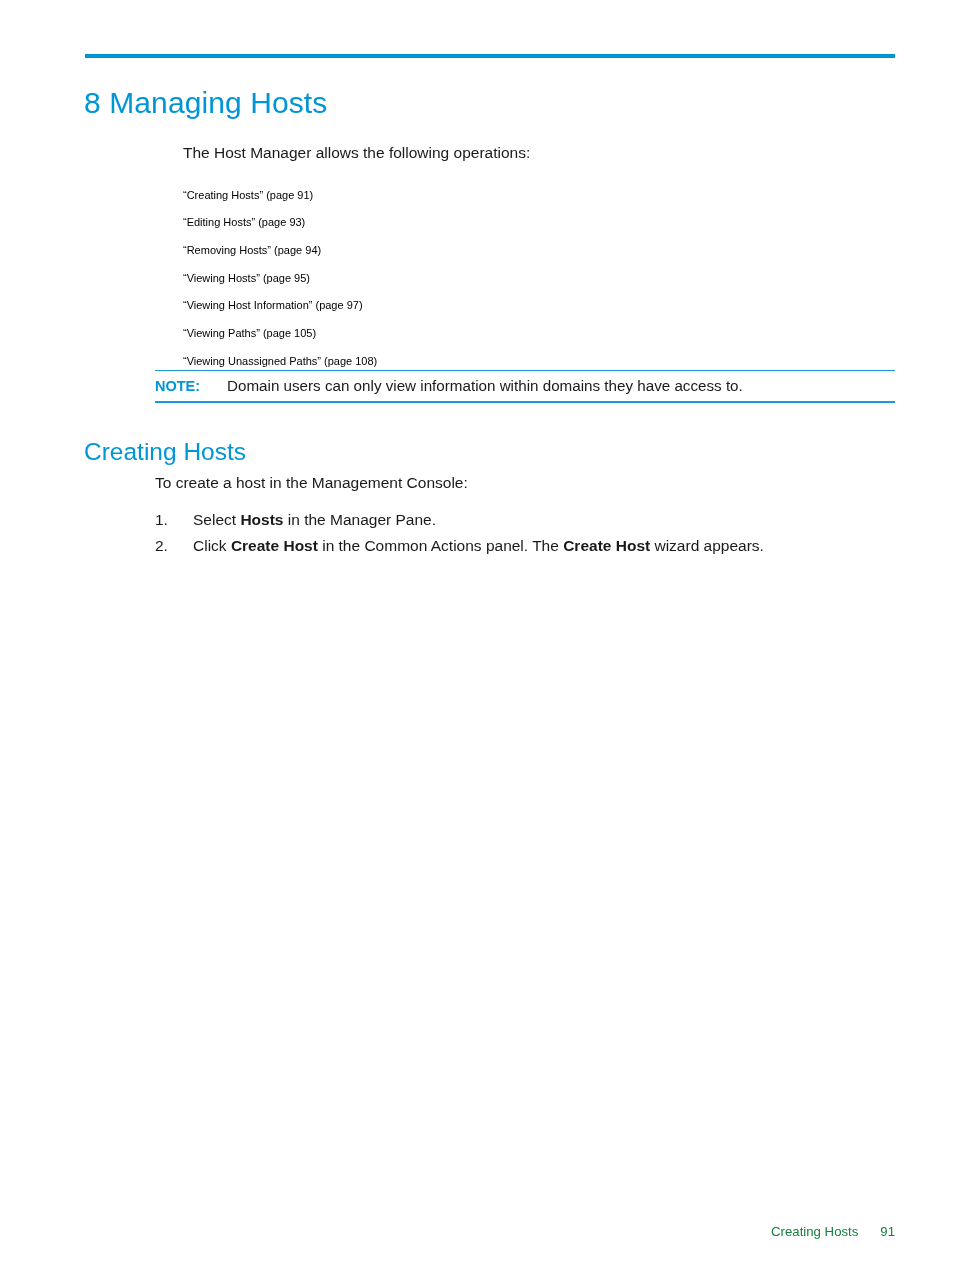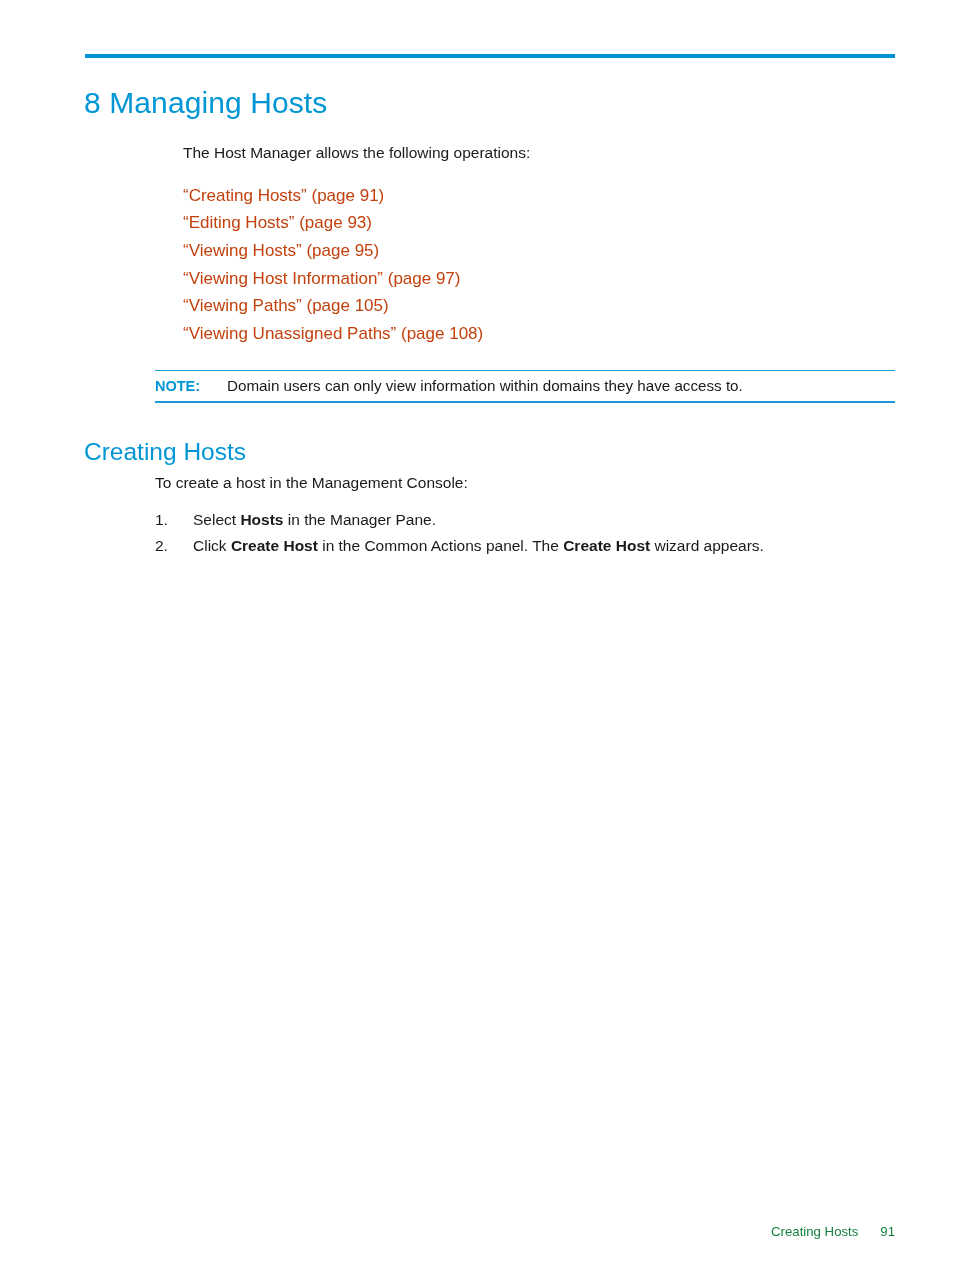--- a/index.html
+++ b/index.html
@@ -63,23 +63,23 @@
     white-space: nowrap;
   }
 
   .xref-list {
     margin: 0;
     padding: 0;
     list-style: none;
   }
   .xref {
     display: block;
-    font-size: 17px;
+    font-size: 11px;
     line-height: 27.7px;
-    color: #c2410c;
+    color: #000000;
     text-decoration: none;
     white-space: nowrap;
     cursor: pointer;
   }
 
   
   .note-box {
     position: absolute;
     left: 155px;
     top: 370px;
@@ -185,20 +185,21 @@
 
   <div class="chapter-rule"></div>
 
   <h1 class="chapter-title">8 Managing Hosts</h1>
 
   <div class="body-col">
     <p class="intro-line">The Host Manager allows the following operations:</p>
     <div class="xref-list">
       <a class="xref" href="#">“Creating Hosts” (page 91)</a>
       <a class="xref" href="#">“Editing Hosts” (page 93)</a>
+      <a class="xref" href="#">“Removing Hosts” (page 94)</a>
       <a class="xref" href="#">“Viewing Hosts” (page 95)</a>
       <a class="xref" href="#">“Viewing Host Information” (page 97)</a>
       <a class="xref" href="#">“Viewing Paths” (page 105)</a>
       <a class="xref" href="#">“Viewing Unassigned Paths” (page 108)</a>
     </div>
   </div>
 
   <div class="note-box">
     <div class="note-rule"></div>
     <div class="note-body">

